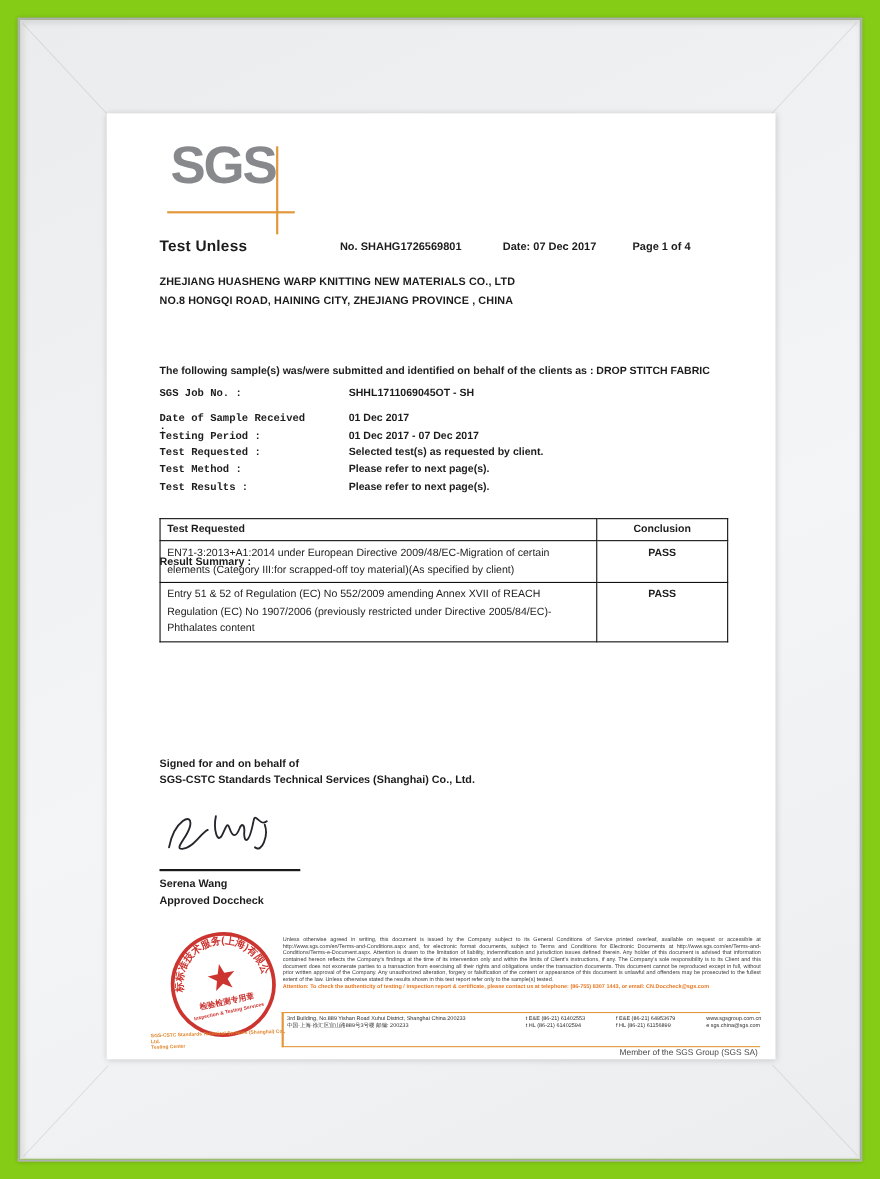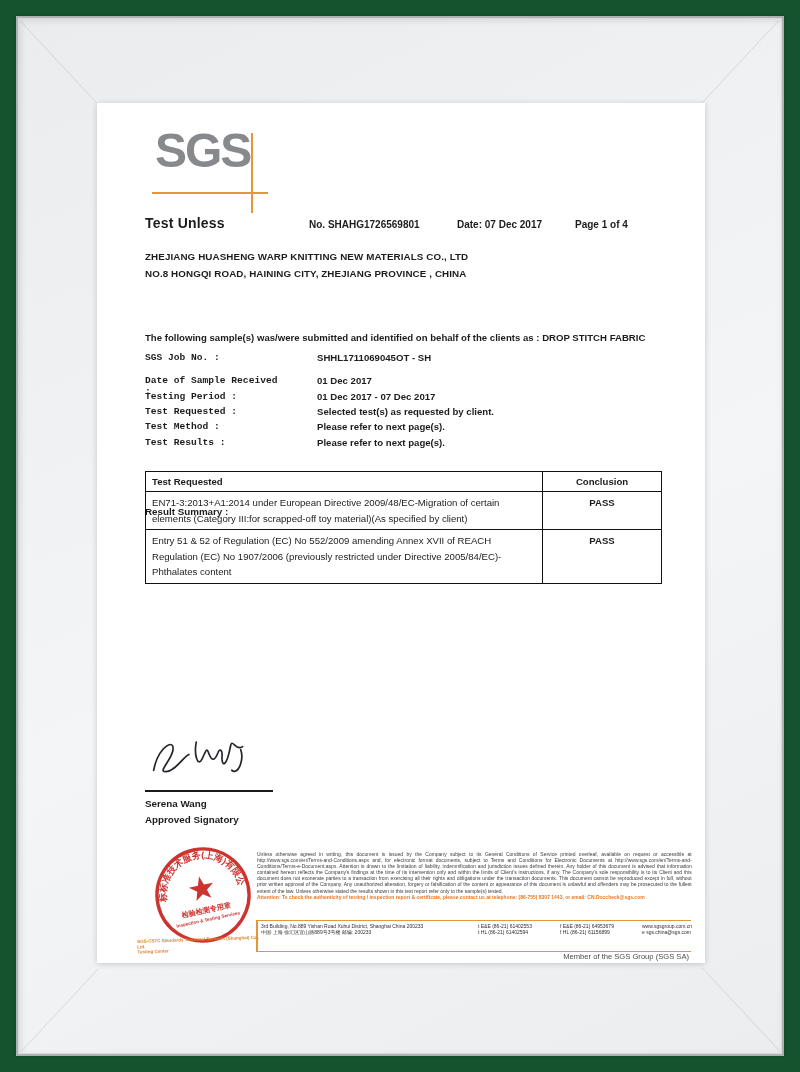--- a/index.html
+++ b/index.html
@@ -1,16 +1,16 @@
 <!DOCTYPE html>
 <html><head>
 <meta charset="utf-8">
 <style>
   html,body{margin:0;padding:0;background:#f6f6f7;font-family:"Liberation Sans",sans-serif;}
-  .scene{position:relative;width:800px;height:1072px;background:#14532d;overflow:hidden;}
+  .scene{position:relative;width:800px;height:1072px;background:#84cc16;overflow:hidden;}
   
   .molding{position:absolute;inset:16px;border:2px solid #aeb0b3;box-shadow:0 0 4px rgba(0,0,0,.18), inset 0 0 0 1px #d9dadc;}
   .mat{position:absolute;inset:19px;background:linear-gradient(155deg,#ebecee 0%,#f4f5f6 55%,#ecedef 100%);box-shadow:inset 2px 2px 6px rgba(0,0,0,.10);}
   .bevel{position:absolute;height:1px;background:rgba(0,0,0,.08);transform-origin:0 0;}
   .bevel.tl{left:21px;top:21px;width:113px;transform:rotate(47deg);}
   .bevel.tr{left:779px;top:21px;width:113px;transform:rotate(133deg);}
   .bevel.bl{left:21px;top:1051px;width:113px;transform:rotate(-47deg);}
   .bevel.br{left:779px;top:1051px;width:113px;transform:rotate(-133deg);}
   
   .doc{position:absolute;left:97px;top:103px;width:608px;height:860px;background:#ffffff;box-shadow:0 1px 6px rgba(0,0,0,.18);color:#1c1c1c;}
@@ -128,26 +128,30 @@
           <td>EN71-3:2013+A1:2014 under European Directive 2009/48/EC-Migration of certain elements (Category III:for scrapped-off toy material)(As specified by client)</td>
           <td class="conc">PASS</td>
         </tr>
         <tr>
           <td>Entry 51 &amp; 52 of Regulation (EC) No 552/2009 amending Annex XVII of REACH Regulation (EC) No 1907/2006 (previously restricted under Directive 2005/84/EC)-Phthalates content</td>
           <td class="conc">PASS</td>
         </tr>
       </tbody>
     </table>
 
+    <div class="abs signed">
+      <div>Signed for and on behalf of</div>
+      <div>SGS-CSTC Standards Technical Services (Shanghai) Co., Ltd.</div>
+    </div>
     <svg class="abs sig-svg" width="140" height="58" viewBox="0 0 140 58">
       <path d="M6 40 C 12 16, 30 8, 26 22 C 23 32, 10 42, 18 42 C 28 42, 36 28, 42 26 M 50 14 C 47 26, 50 40, 55 31 C 59 24, 60 19, 62 26 C 64 33, 67 35, 71 26 C 73 21, 76 23, 75 30 C 74 38, 78 44, 84 20 C 86 11, 89 26, 96 21 M 94 24 C 97 34, 90 50, 84 44" fill="none" stroke="#25252b" stroke-width="1.7" stroke-linecap="round" stroke-linejoin="round"></path>
     </svg>
     <div class="abs sig-line"></div>
     <div class="abs sig-name">Serena Wang</div>
-    <div class="abs sig-title">Approved Signatory</div>
+    <div class="abs sig-title">Approved Doccheck</div>
 
     <div class="abs fineprint-wrap">
       <div class="fineprint">
         <span>Unless otherwise agreed in writing, this document is issued by the Company subject to its General Conditions of Service printed overleaf, available on request or accessible at http://www.sgs.com/en/Terms-and-Conditions.aspx and, for electronic format documents, subject to Terms and Conditions for Electronic Documents at http://www.sgs.com/en/Terms-and-Conditions/Terms-e-Document.aspx. Attention is drawn to the limitation of liability, indemnification and jurisdiction issues defined therein. Any holder of this document is advised that information contained hereon reflects the Company's findings at the time of its intervention only and within the limits of Client's instructions, if any. The Company's sole responsibility is to its Client and this document does not exonerate parties to a transaction from exercising all their rights and obligations under the transaction documents. This document cannot be reproduced except in full, without prior written approval of the Company. Any unauthorized alteration, forgery or falsification of the content or appearance of this document is unlawful and offenders may be prosecuted to the fullest extent of the law. Unless otherwise stated the results shown in this test report refer only to the sample(s) tested.</span>
         <div class="attention">Attention: To check the authenticity of testing / inspection report &amp; certificate, please contact us at telephone: (86-755) 8307 1443, or email: CN.Doccheck@sgs.com</div>
       </div>
     </div>
 
     <div class="abs addr-block">
       <div class="addr-scale">

